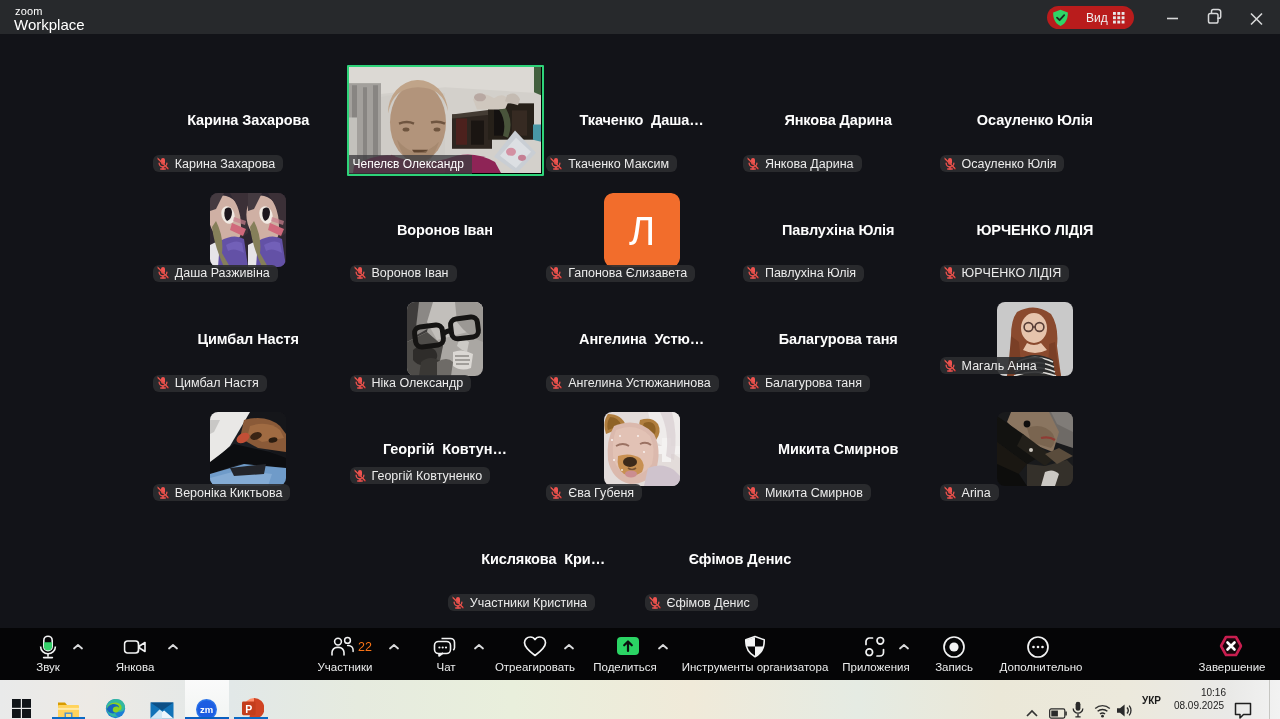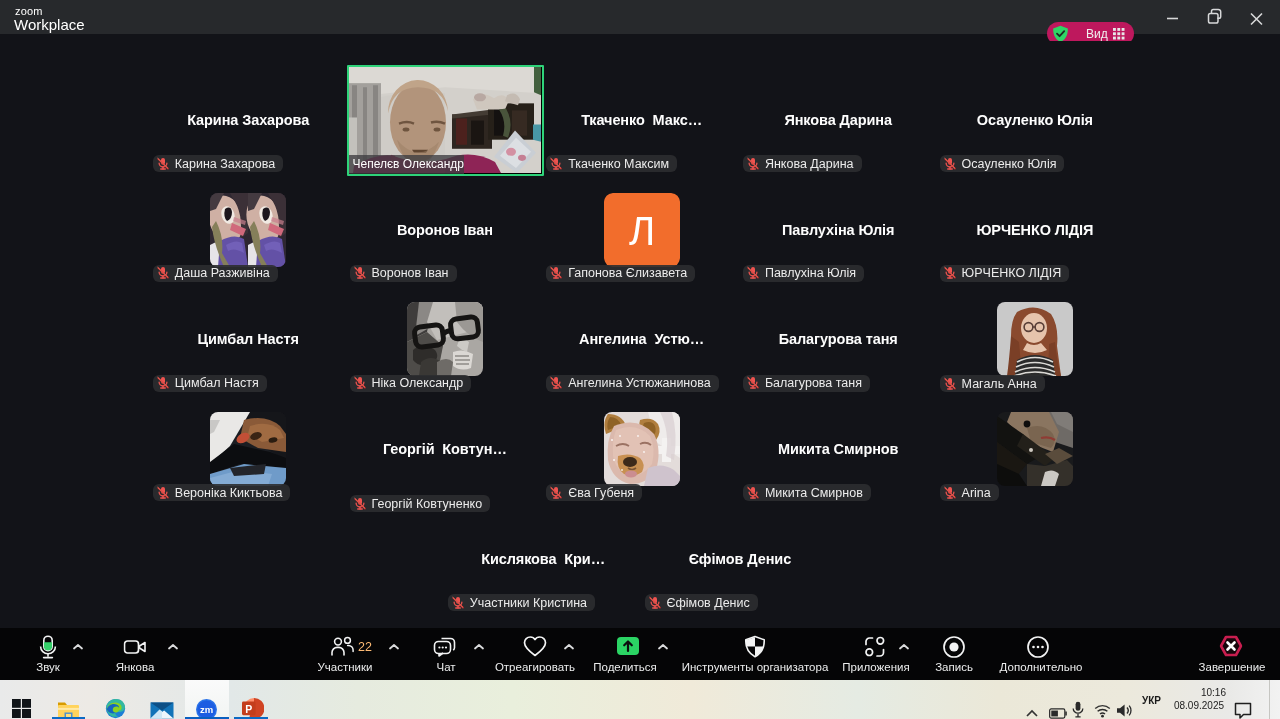--- a/index.html
+++ b/index.html
@@ -1,29 +1,29 @@
 <!DOCTYPE html>
 <html><head><meta charset="utf-8">
 <style>
 *{margin:0;padding:0;box-sizing:border-box}
 html,body{width:1280px;height:719px;overflow:hidden;background:#121318;font-family:"Liberation Sans",sans-serif}
 #page{position:relative;width:1280px;height:719px}
 #titlebar{position:absolute;left:0;top:0;width:1280px;height:34px;background:#27292c}
 .ztb1{position:absolute;left:15px;top:5px;font-size:11px;color:#fff;letter-spacing:.2px}
 .ztb2{position:absolute;left:14px;top:16px;font-size:15px;color:#fff}
-#viewpill{position:absolute;left:1047px;top:22px;width:87px;height:23px;background:#be185d;border-radius:11.5px}
+#viewpill{position:absolute;left:1047px;top:6px;width:87px;height:23px;background:#b91c1c;border-radius:11.5px}
 #main{position:absolute;left:0;top:41px;width:1280px;height:587px;background:#121318}
 .cname{position:absolute;width:196px;text-align:center;font-size:14.5px;font-weight:bold;color:#fdfdfd;white-space:pre;line-height:18px;letter-spacing:-.1px}
 .plabel{position:absolute;height:17px;display:flex;align-items:center;background:rgba(44,45,48,.9);border-radius:6px;padding:0 8px 0 3px;font-size:12.5px;color:#ececec;white-space:pre}
 .plabel .mic{margin-right:5px;flex:none}
 .avatar{position:absolute;width:76px;height:74px;border-radius:8px;overflow:hidden}
 .avatar svg{display:block}
 #vidtile{position:absolute;left:346.5px;top:64.5px;width:197px;height:111px;border:2.5px solid #2ed379;background:#000;border-radius:1px}
 #vidtile svg{display:block}
-.vlabel{position:absolute;left:0px;bottom:0px;background:rgba(62,60,64,.78);padding:2px 0 3px 4px;font-size:12px;color:#fff}
+.vlabel{position:absolute;left:0px;bottom:0px;background:rgba(62,60,64,.78);padding:2px 8px 3px 4px;font-size:12px;color:#fff}
 #toolbar{position:absolute;left:0;top:628px;width:1280px;height:52px;background:#050506}
 .tlabel{position:absolute;top:661px;font-size:11.5px;color:#eceded;text-align:right;transform:translateX(-50%);white-space:pre}
 .ticon{position:absolute;top:635px;transform:translateX(-50%)}
 .caret{position:absolute;top:643px;transform:translateX(-50%)}
 #taskbar{position:absolute;left:0;top:680px;width:1280px;height:39px;background:linear-gradient(90deg,#e9eaea 0%,#edeae5 7%,#e2e8e8 18%,#e6ebdf 28%,#e9efdc 40%,#f0ead9 54%,#e5ebe3 67%,#ebe8d8 78%,#ece9dc 88%,#e9e9e7 96%,#f2f2f2 100%)}
 .tbicon{position:absolute;top:0;height:39px}
 .runline{position:absolute;top:716.5px;height:2.5px;background:#0b6ac4}
 .traytxt{position:absolute;font-size:11px;color:#1c1c1c}
 </style></head><body>
 <div id="page">
@@ -107,21 +107,21 @@
 </g>
 <path d="M145 89 L166 63 L187 85 L168 105 Z" fill="#c9ced4"></path>
 <path d="M151 88 L167 70 L182 84 L167 100 Z" fill="#dcdfe3"></path>
 <ellipse cx="162" cy="84" rx="5" ry="4" fill="#d390a2"></ellipse>
 <ellipse cx="173" cy="90" rx="4" ry="3" fill="#c57f94"></ellipse>
 <path d="M184 57 h8 v17 l-8 -2 Z" fill="#4897a5"></path>
 <path d="M185 0 h7 v28 l-7 -3 Z" fill="#43603f"></path>
 </svg>
       <div class="vlabel">Чепелєв Олександр</div>
     </div>
-<div class="cname" style="left:543.6px;top:110.8px">Ткаченко  Макс…</div>
+<div class="cname" style="left:543.6px;top:110.8px">Ткаченко  Даша…</div>
 <div class="plabel" style="left:546.2px;top:155.2px"><svg class="mic" width="14" height="14" viewBox="0 0 14 14">
 <g stroke="#ef5350" stroke-width="1.3" fill="none" stroke-linecap="round">
 <rect x="5" y="1.1" width="4" height="6.6" rx="2" fill="#ef5350" stroke="none"></rect>
 <path d="M3.1 6.1a3.9 3.9 0 0 0 7.8 0"></path>
 <path d="M7 10v1.9"></path>
 <path d="M4.7 12h4.6"></path>
 </g>
 <path d="M2.2 2L12 11.6" stroke="#c62b2b" stroke-width="1.6" stroke-linecap="round"></path>
 <path d="M1.8 1.4L11.6 11" stroke="#f07a6a" stroke-width="0.9" stroke-linecap="round"></path>
 </svg><span>Ткаченко Максим</span></div>
@@ -316,21 +316,21 @@
  <path d="M35.9 25 h2.2"></path>
 </g>
 <path d="M30 41 Q37 45 44 41 L50 48 Q38 54 26 48 Z" fill="#e6c4ac"></path>
 <path d="M20 58 Q38 48 56 58 L58 74 H18 Z" fill="#2b2b2b"></path>
 <path d="M20 60 Q38 51 56 60" stroke="#dcdad6" stroke-width="1.7" fill="none"></path>
 <path d="M19 65 Q38 56 57 65" stroke="#dcdad6" stroke-width="1.7" fill="none"></path>
 <path d="M18 70 Q38 61 58 70" stroke="#dcdad6" stroke-width="1.7" fill="none"></path>
 <path d="M17 74 Q38 66 59 74" stroke="#dcdad6" stroke-width="1.7" fill="none"></path>
 </svg>
     </div>
-<div class="plabel" style="left:939.6px;top:375px"><svg class="mic" width="14" height="14" viewBox="0 0 14 14">
+<div class="plabel" style="left:939.6px;top:357px"><svg class="mic" width="14" height="14" viewBox="0 0 14 14">
 <g stroke="#ef5350" stroke-width="1.3" fill="none" stroke-linecap="round">
 <rect x="5" y="1.1" width="4" height="6.6" rx="2" fill="#ef5350" stroke="none"></rect>
 <path d="M3.1 6.1a3.9 3.9 0 0 0 7.8 0"></path>
 <path d="M7 10v1.9"></path>
 <path d="M4.7 12h4.6"></path>
 </g>
 <path d="M2.2 2L12 11.6" stroke="#c62b2b" stroke-width="1.6" stroke-linecap="round"></path>
 <path d="M1.8 1.4L11.6 11" stroke="#f07a6a" stroke-width="0.9" stroke-linecap="round"></path>
 </svg><span>Магаль Анна</span></div>
 <div class="avatar" style="left:210.2px;top:412.0px">
@@ -354,21 +354,21 @@
 <g stroke="#ef5350" stroke-width="1.3" fill="none" stroke-linecap="round">
 <rect x="5" y="1.1" width="4" height="6.6" rx="2" fill="#ef5350" stroke="none"></rect>
 <path d="M3.1 6.1a3.9 3.9 0 0 0 7.8 0"></path>
 <path d="M7 10v1.9"></path>
 <path d="M4.7 12h4.6"></path>
 </g>
 <path d="M2.2 2L12 11.6" stroke="#c62b2b" stroke-width="1.6" stroke-linecap="round"></path>
 <path d="M1.8 1.4L11.6 11" stroke="#f07a6a" stroke-width="0.9" stroke-linecap="round"></path>
 </svg><span>Вероніка Киктьова</span></div>
 <div class="cname" style="left:346.9px;top:440.0px">Георгій  Ковтун…</div>
-<div class="plabel" style="left:349.5px;top:495px"><svg class="mic" width="14" height="14" viewBox="0 0 14 14">
+<div class="plabel" style="left:349.5px;top:467px"><svg class="mic" width="14" height="14" viewBox="0 0 14 14">
 <g stroke="#ef5350" stroke-width="1.3" fill="none" stroke-linecap="round">
 <rect x="5" y="1.1" width="4" height="6.6" rx="2" fill="#ef5350" stroke="none"></rect>
 <path d="M3.1 6.1a3.9 3.9 0 0 0 7.8 0"></path>
 <path d="M7 10v1.9"></path>
 <path d="M4.7 12h4.6"></path>
 </g>
 <path d="M2.2 2L12 11.6" stroke="#c62b2b" stroke-width="1.6" stroke-linecap="round"></path>
 <path d="M1.8 1.4L11.6 11" stroke="#f07a6a" stroke-width="0.9" stroke-linecap="round"></path>
 </svg><span>Георгій Ковтуненко</span></div>
 <div class="avatar" style="left:603.6px;top:412.0px">
@@ -496,21 +496,21 @@
 <svg class="caret" style="left:173px" width="11" height="8" viewBox="0 0 11 8">
       <path d="M1.5 5.5 L5.5 2 L9.5 5.5" stroke="#dadbdc" stroke-width="1.8" fill="none" stroke-linecap="round" stroke-linejoin="round"></path>
     </svg>
 <div class="tlabel" style="left:135px">Янкова</div>
 <svg class="ticon" style="left:343px" width="26" height="24" viewBox="0 0 26 24">
 <circle cx="8" cy="6.6" r="3.4" fill="none" stroke="#f2f3f3" stroke-width="1.6"></circle>
 <path d="M2 20 v-2.4 a5.2 5.2 0 0 1 5.2 -5.2 h1.6 a5.2 5.2 0 0 1 5.2 5.2 V20" fill="none" stroke="#f2f3f3" stroke-width="1.6" stroke-linecap="round"></path>
 <circle cx="17.5" cy="5.4" r="2.9" fill="none" stroke="#f2f3f3" stroke-width="1.5"></circle>
 <path d="M17.6 10.4 h.9 a4.6 4.6 0 0 1 4.6 4.6 v1.6" fill="none" stroke="#f2f3f3" stroke-width="1.5" stroke-linecap="round"></path>
 </svg>
-<div style="position:absolute;left:358px;top:640px;font-size:12.5px;color:#fdba74">22</div>
+<div style="position:absolute;left:358px;top:640px;font-size:12.5px;color:#f97316">22</div>
 <svg class="caret" style="left:393.5px" width="11" height="8" viewBox="0 0 11 8">
       <path d="M1.5 5.5 L5.5 2 L9.5 5.5" stroke="#dadbdc" stroke-width="1.8" fill="none" stroke-linecap="round" stroke-linejoin="round"></path>
     </svg>
 <div class="tlabel" style="left:345px">Участники</div>
 <svg class="ticon" style="left:445px" width="24" height="24" viewBox="0 0 24 24">
 <path d="M8.5 3.5 h9 a4 4 0 0 1 4 4 v5 a4 4 0 0 1 -1.2 2.8" fill="none" stroke="#f2f3f3" stroke-width="1.6"></path>
 <rect x="1.5" y="6.5" width="16" height="12" rx="4" fill="none" stroke="#f2f3f3" stroke-width="1.6"></rect>
 <path d="M6 18 v3 l4 -3" fill="none" stroke="#f2f3f3" stroke-width="1.6" stroke-linejoin="round"></path>
 <g fill="#f2f3f3">
         <circle cx="6.4" cy="12.5" r="1.1"></circle>

